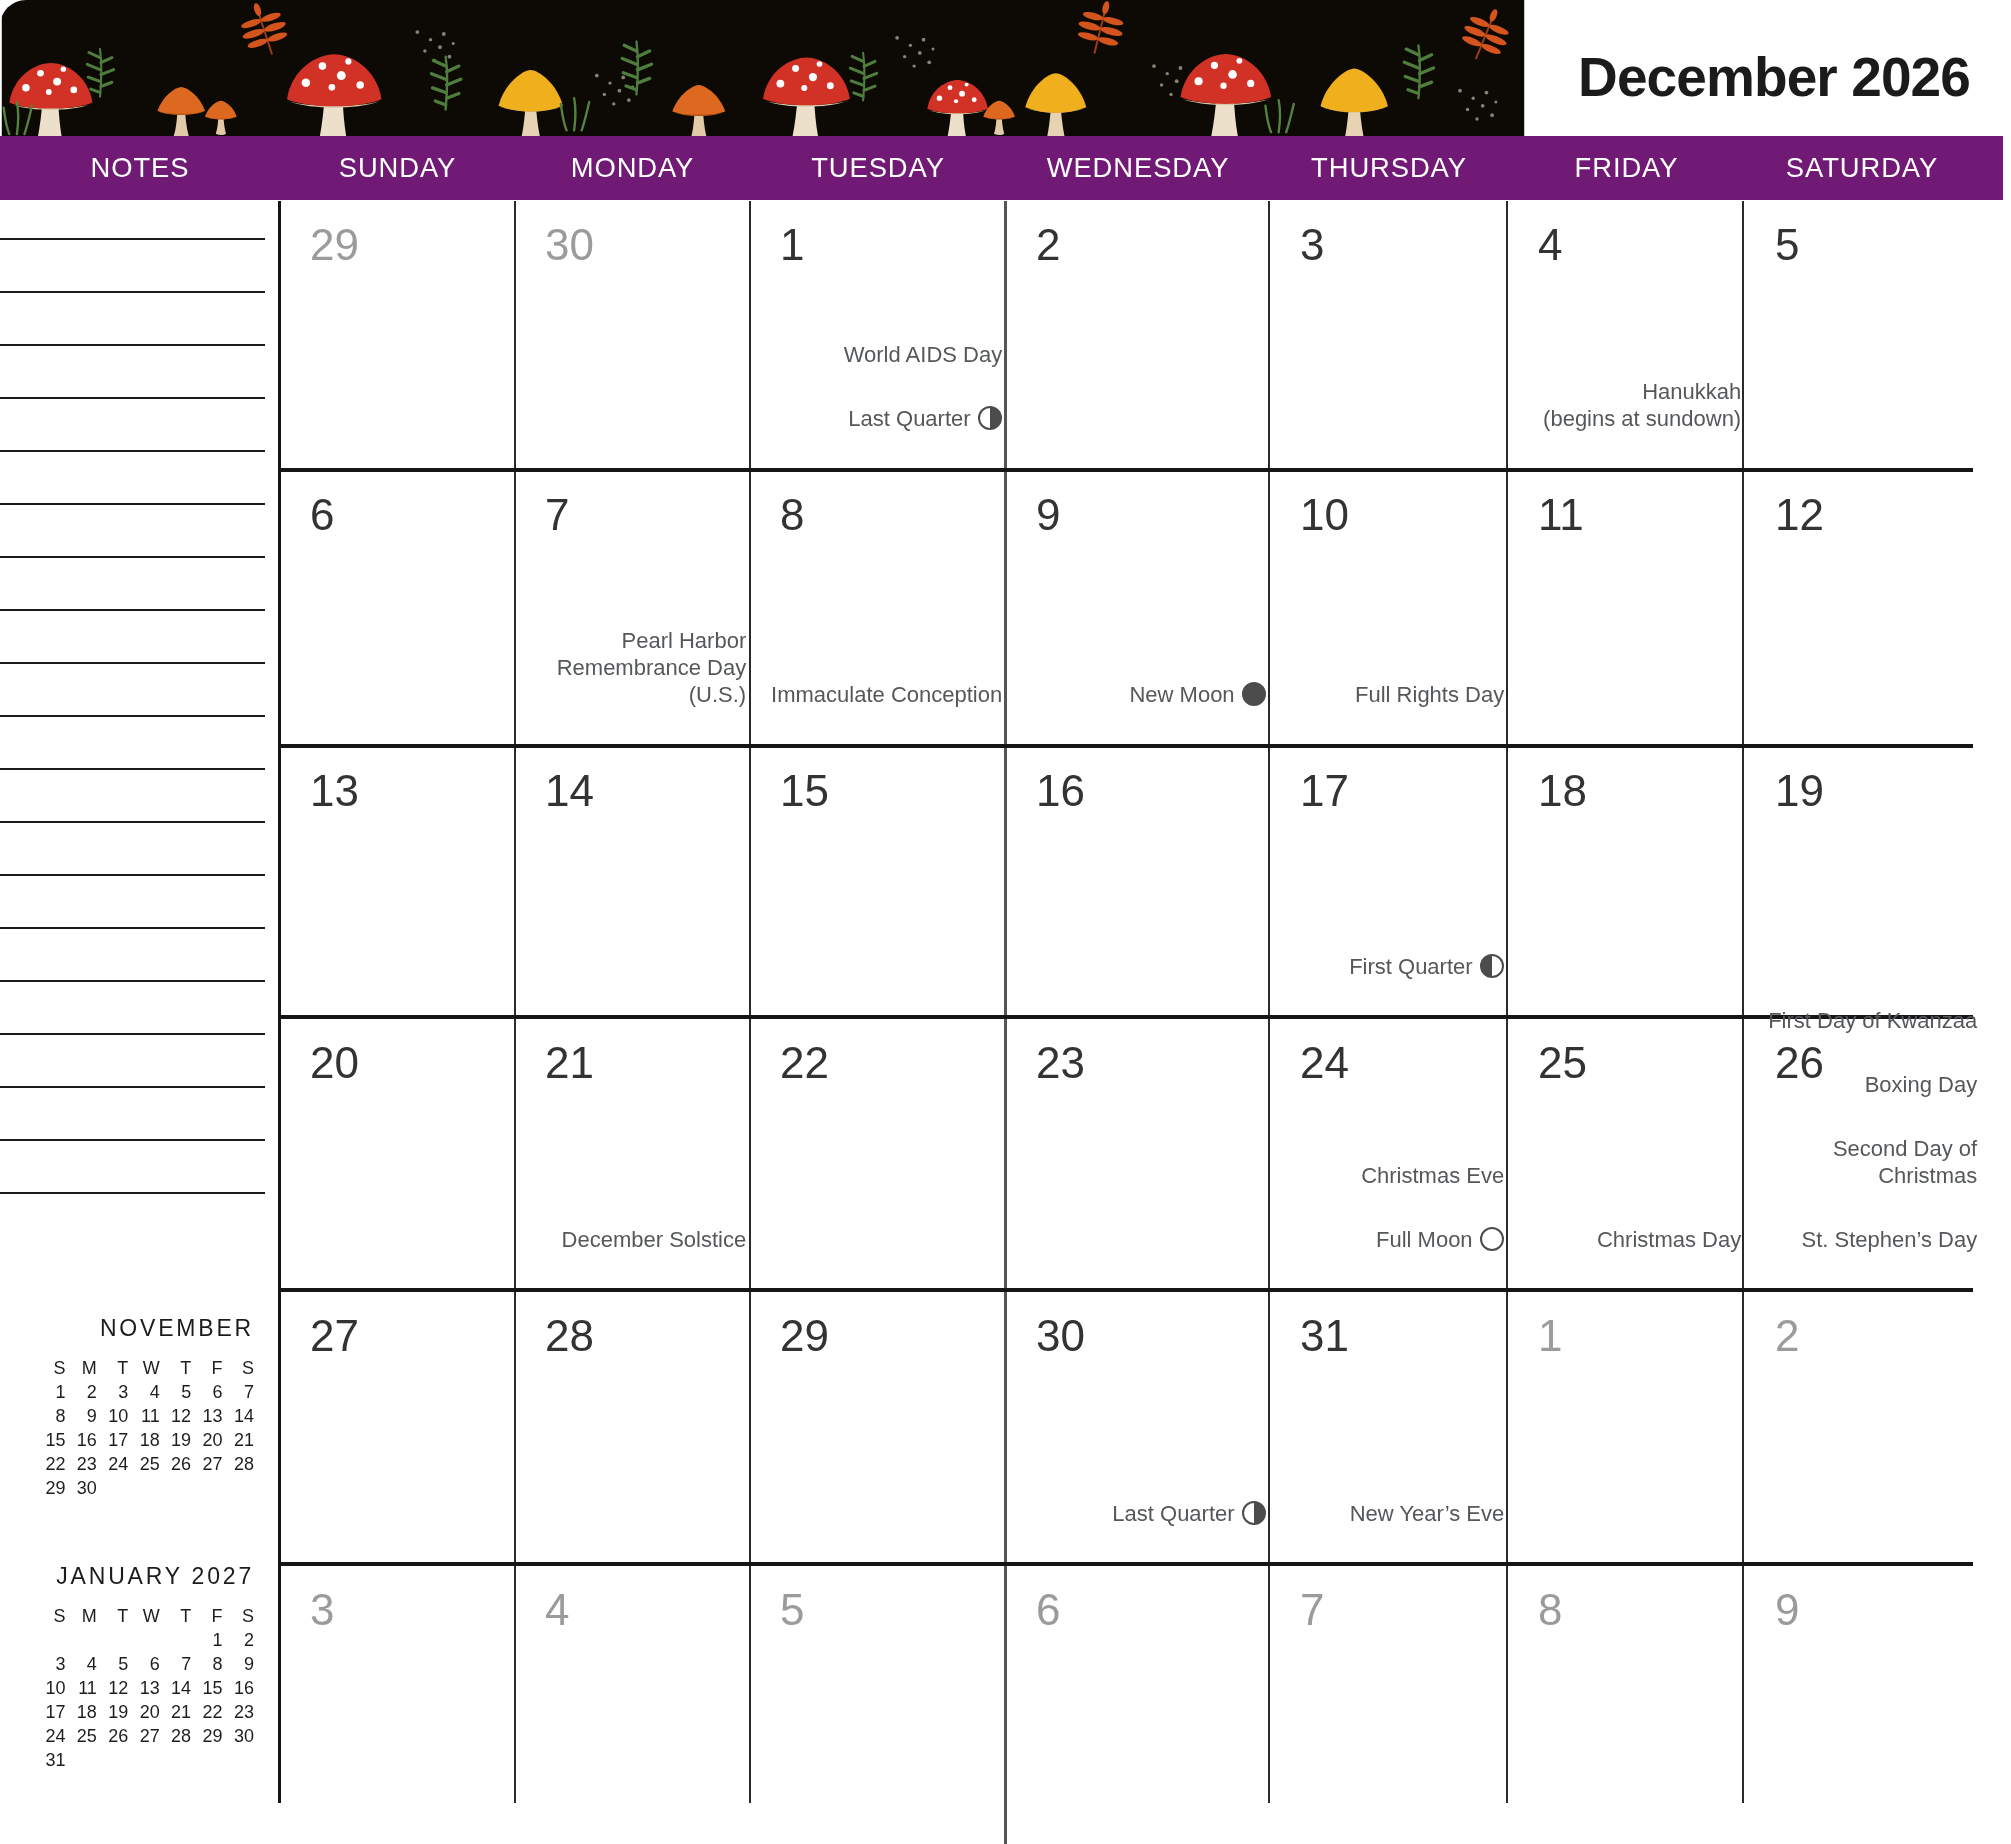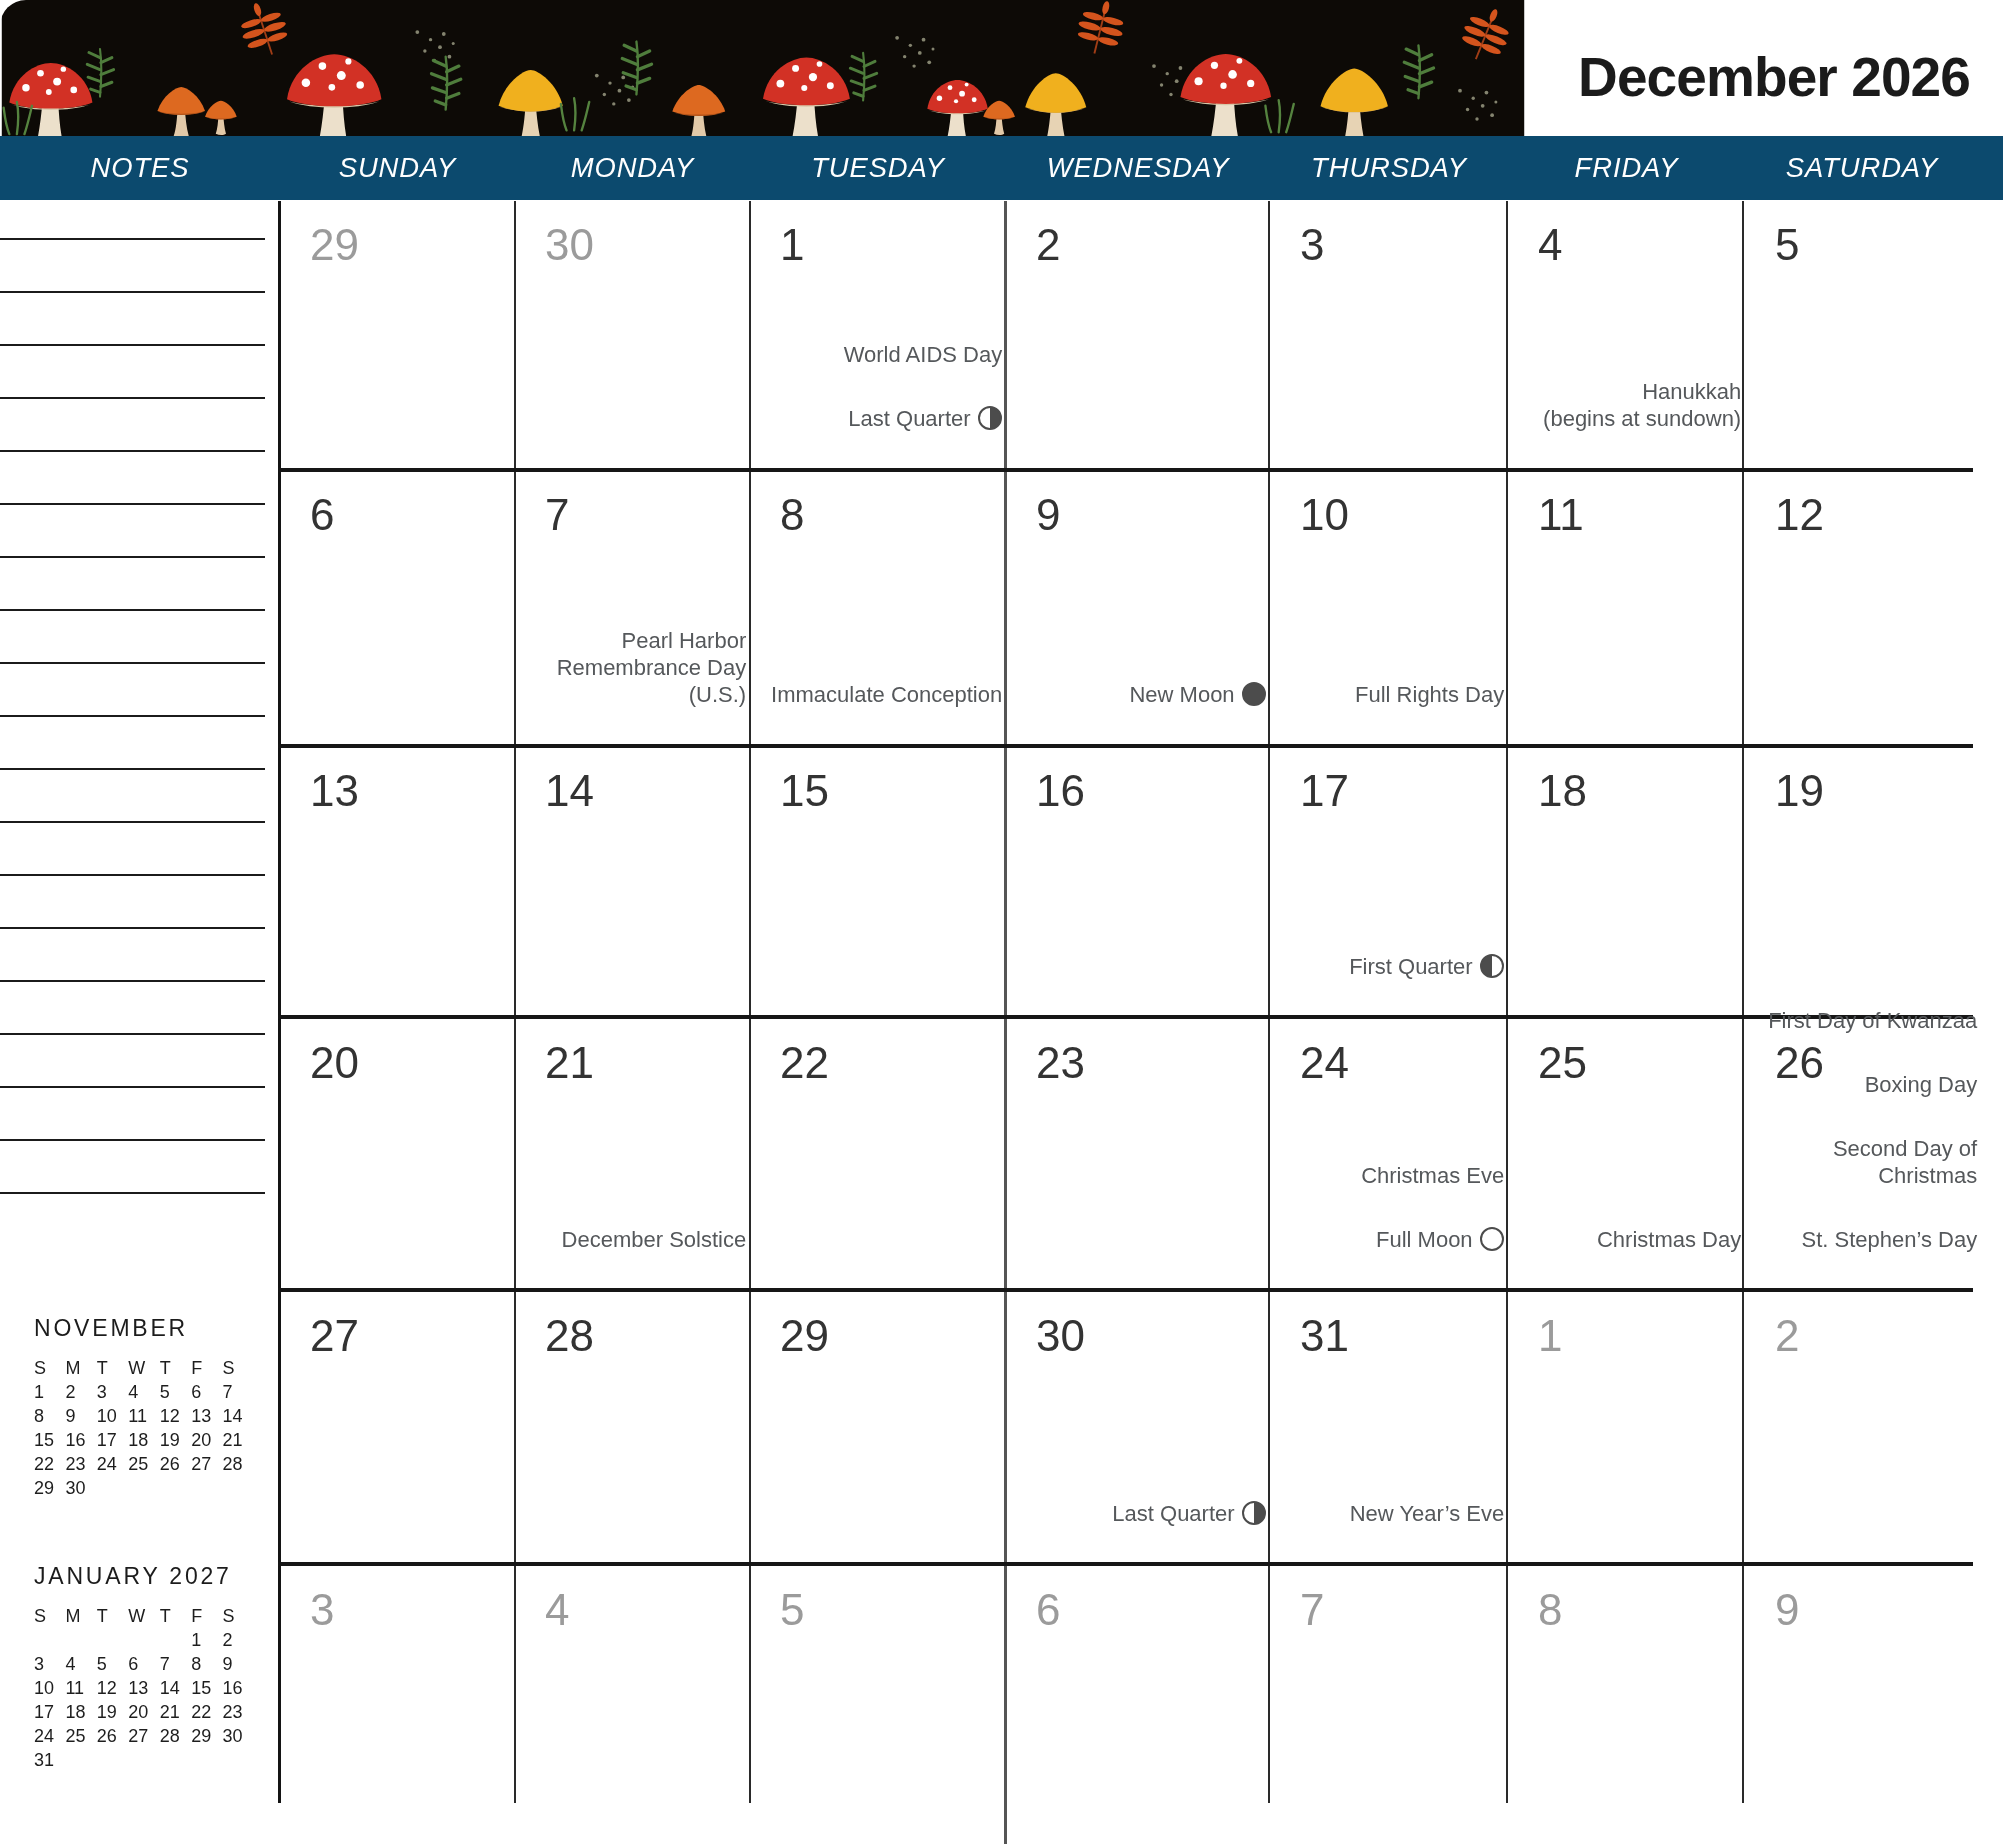--- a/index.html
+++ b/index.html
@@ -5,21 +5,21 @@
   html,body{margin:0;padding:0;background:#fff;}
   #canvas{position:relative;width:2012px;height:1844px;background:#ffffff;overflow:hidden;
           font-family:"Liberation Sans", sans-serif;border-radius:26px;}
 
   
   #banner{position:absolute;left:0;top:0;width:1526px;height:136px;}
   #month-title{position:absolute;left:1533px;right:42px;top:45px;text-align:right;
                font-size:55px;font-weight:bold;letter-spacing:-0.9px;color:#1b1b1b;white-space:nowrap;}
 
   
-  #redbar{position:absolute;left:0;top:136px;width:2003px;height:64px;background:#0c4a6e;font-style:italic;}
+  #redbar{position:absolute;left:0;top:136px;width:2003px;height:64px;background:#701a75;}
   .wd{position:absolute;top:0;height:64px;line-height:64px;text-align:center;color:#ffffff;
       font-size:27.4px;letter-spacing:0.9px;}
 
   
   #notes-lines{position:absolute;left:0;top:238px;width:265px;height:1007px;
     background:repeating-linear-gradient(to bottom,#1b1b1b 0px,#1b1b1b 2.4px,transparent 2.4px,transparent 53px);}
 
   
   .vline{position:absolute;top:201px;width:1.9px;height:1602px;background:#2a2a2a;}
   .vline-heavy{width:2.8px;background:#141414;}
@@ -37,21 +37,21 @@
           font-size:22px;color:#55585b;line-height:1.22;white-space:pre-line;}
   .event + .event{margin-top:10.4px;}
   .moon{display:inline-block;width:20px;height:20px;border:2.4px solid #4c4c4c;border-radius:50%;
         margin-left:7.6px;vertical-align:-3.8px;background:#ffffff;box-sizing:content-box;}
   .moon-new{background:#4c4c4c;}
   .moon-right{background:linear-gradient(90deg,#ffffff 50%,#4c4c4c 50%);}
   .moon-left{background:linear-gradient(90deg,#4c4c4c 50%,#ffffff 50%);}
   .moon-full{background:#ffffff;}
 
   
-  .minical{position:absolute;width:220px;text-align:left;color:#1e1e1e;}
+  .minical{position:absolute;width:220px;text-align:right;color:#1e1e1e;}
   .minical-title{font-size:23px;letter-spacing:2.8px;color:#1c1c1c;margin-bottom:14px;white-space:nowrap;}
   .minical-row{display:grid;grid-template-columns:repeat(7,1fr);height:24px;align-items:center;
                font-size:18px;}
 </style>
 </head>
 <body>
 
 <div id="canvas">
 
   <svg id="banner" viewBox="0 0 1612 144" xmlns="http://www.w3.org/2000/svg">

